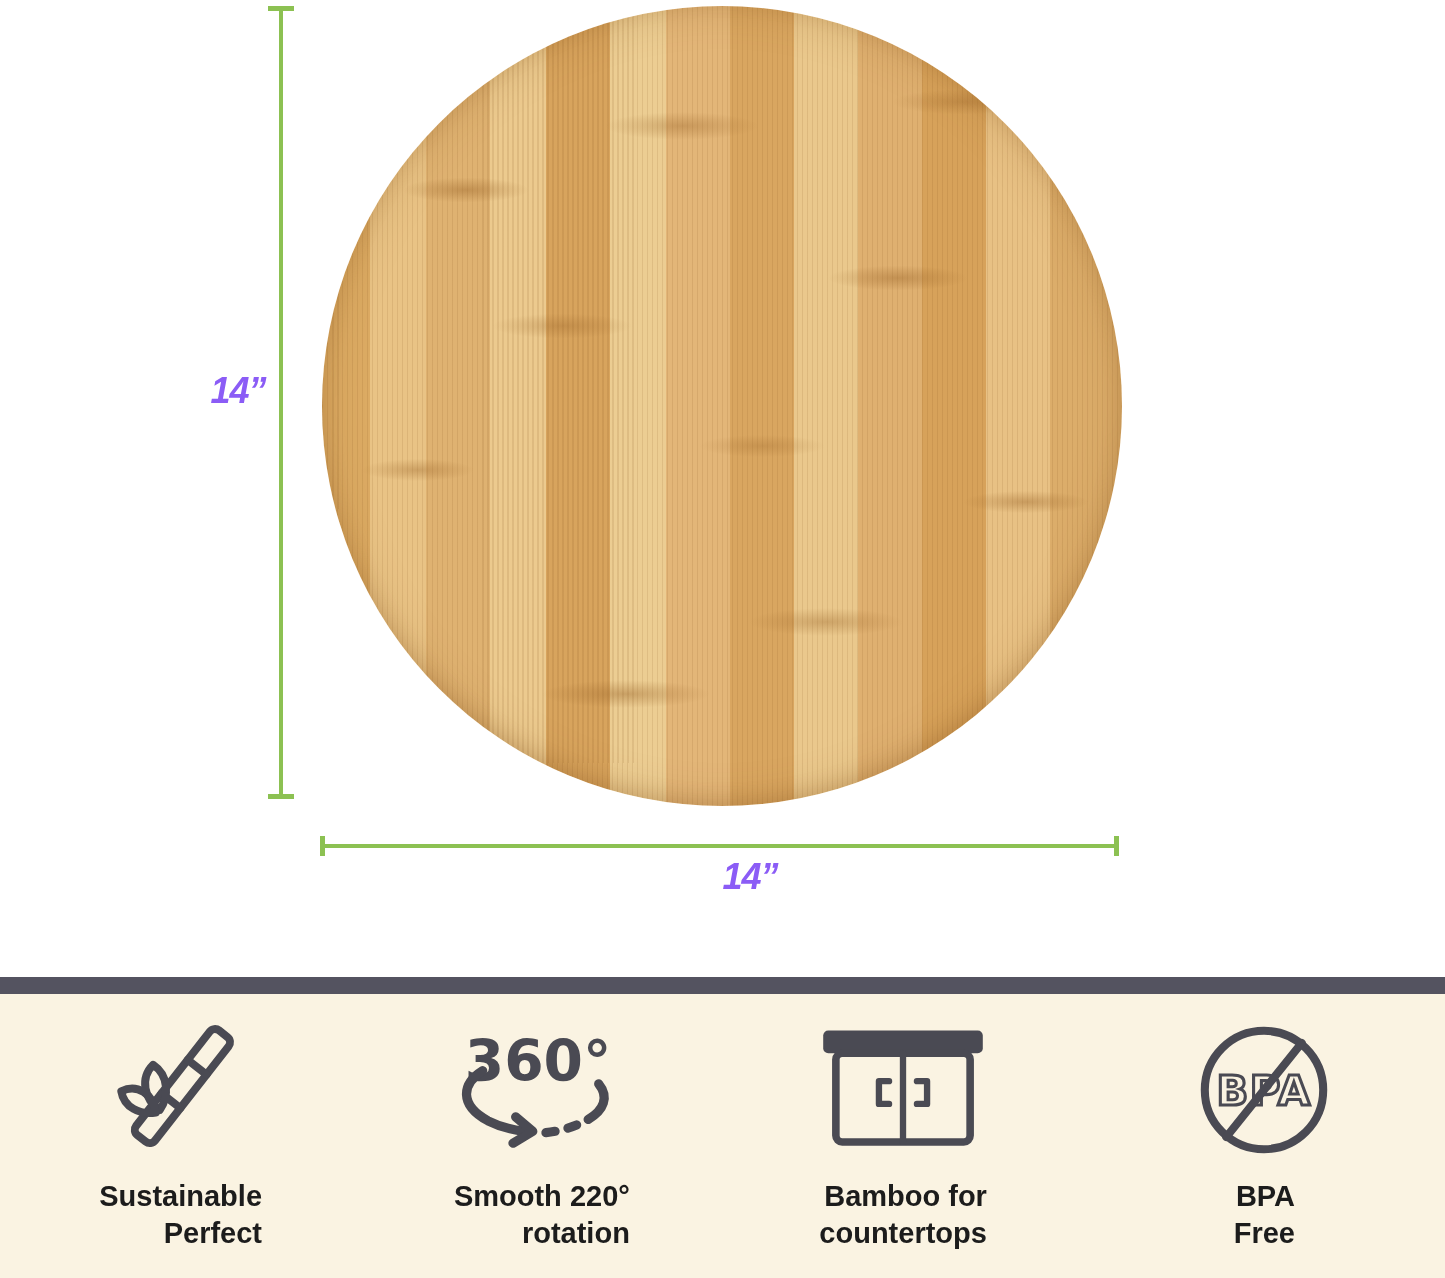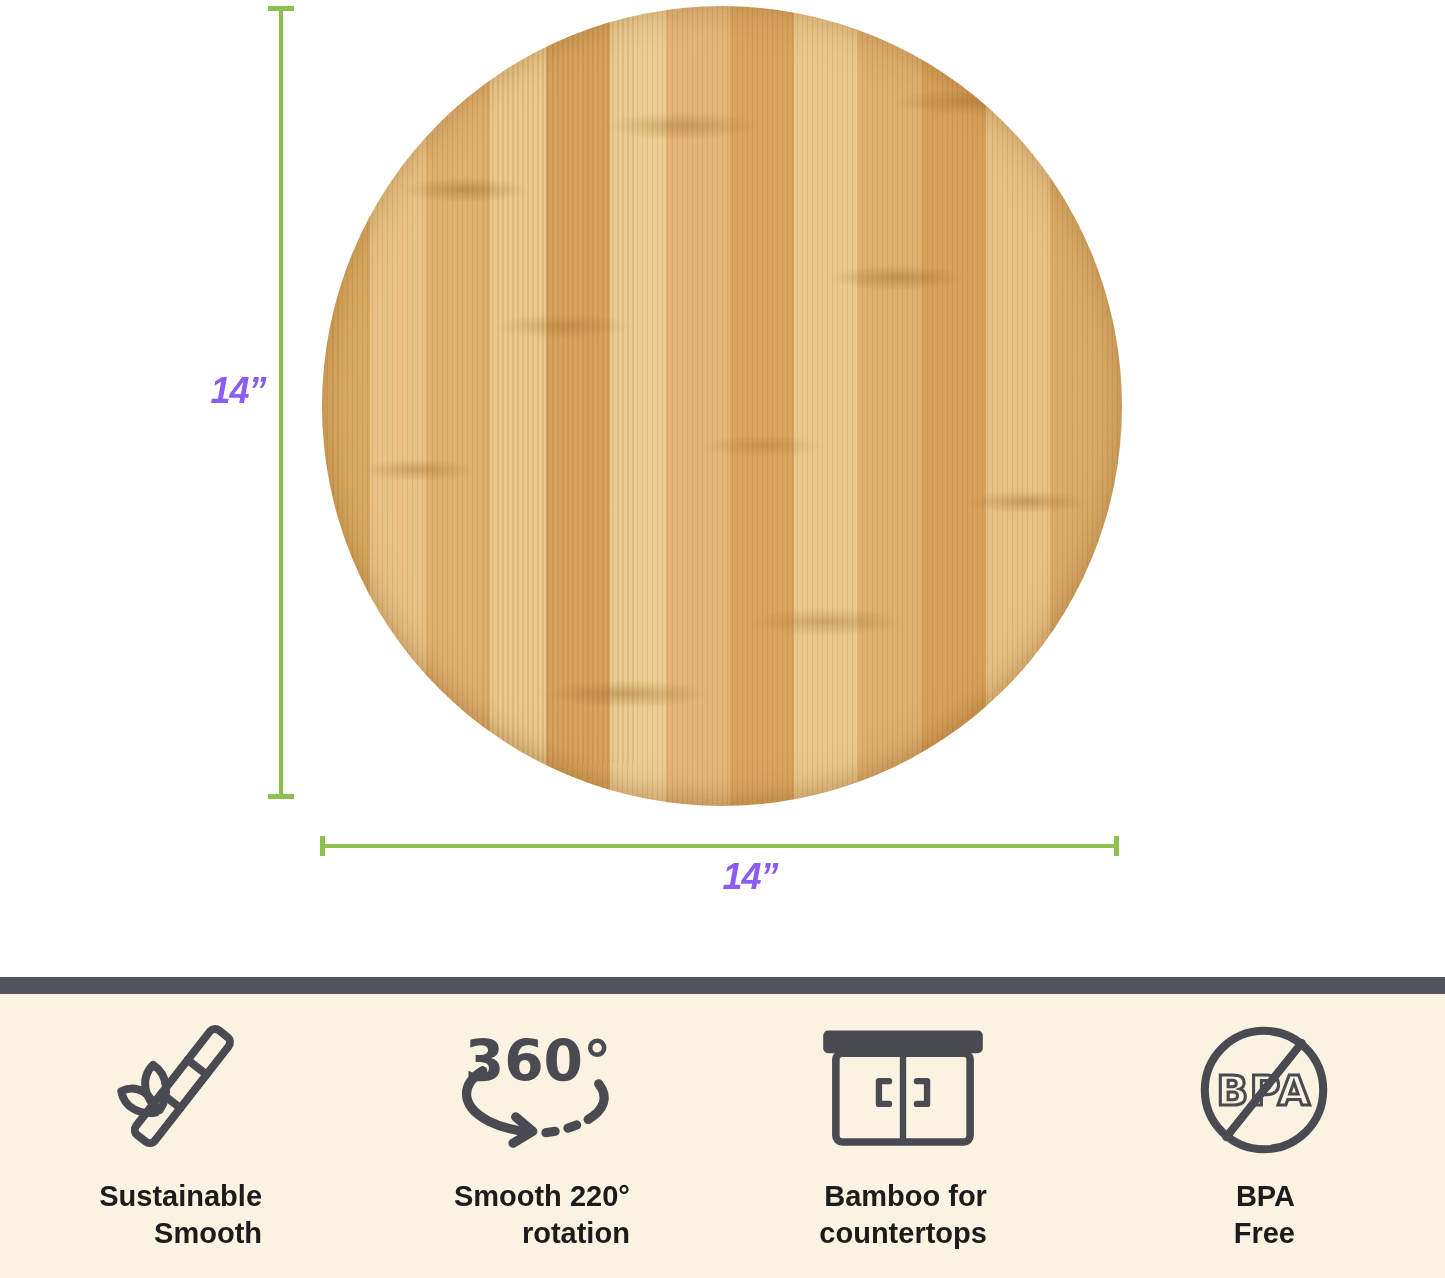--- a/index.html
+++ b/index.html
@@ -110,21 +110,21 @@
               <rect class="icon-stroke" stroke-width="6" x="45" y="2" width="18" height="100" rx="5"></rect>
               <line class="icon-stroke" stroke-width="6" x1="45" y1="34" x2="63" y2="34"></line>
               <line class="icon-stroke" stroke-width="6" x1="45" y1="66" x2="63" y2="66"></line>
             </g>
             <path class="icon-stroke" stroke-width="6" d="M39 70 C27 62 24 46 34 36 C46 44 46 60 39 70 Z"></path>
             <path class="icon-stroke" stroke-width="6" d="M36 72 C24 74 12 68 10 56 C22 50 34 58 36 72 Z"></path>
           </svg>
         </div>
         <div class="feature-label">
           <span>Sustainable</span>
-          <span>Smooth</span>
+          <span>Perfect</span>
         </div>
       </div>
 
       <div class="feature">
         <div class="icon-box">
           <svg width="198" height="145" viewBox="0 0 150 110">
             <text x="72" y="48" text-anchor="middle" font-size="43" font-weight="bold" class="icon-fill">360°</text>
             <path class="icon-stroke" stroke-width="7" d="M30 40 C14 50 12 66 34 78 C42 82 52 85 62 86"></path>
             <path class="icon-stroke" stroke-width="7" d="M55 75 L68 86 L53 95"></path>
             <path class="icon-stroke" stroke-width="7" stroke-dasharray="7 10" d="M78 87 C88 86 97 83 104 80"></path>

